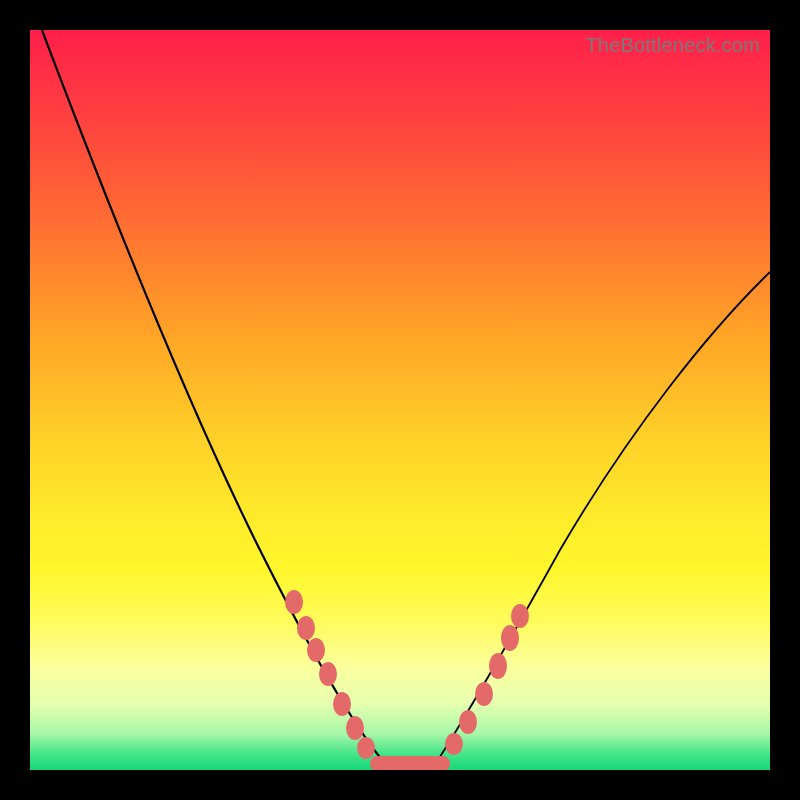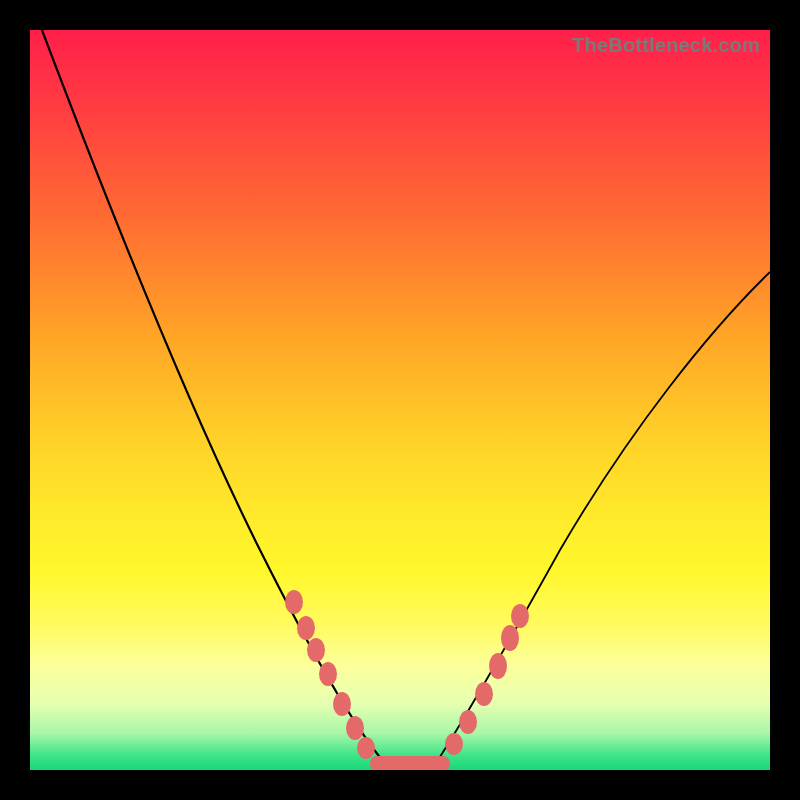--- a/index.html
+++ b/index.html
@@ -39,21 +39,21 @@
       #3fe488 98%,
       #18d87a 100%
     );
   }
   .watermark {
     position: absolute;
     top: 4px;
     right: 10px;
     color: #7a7a7a;
     font-size: 20px;
-    font-weight: 700;
+    font-weight: 400;
     letter-spacing: 0.2px;
     user-select: none;
   }
   svg.curve {
     position: absolute;
     left: 0;
     top: 0;
     width: 740px;
     height: 740px;
   }

